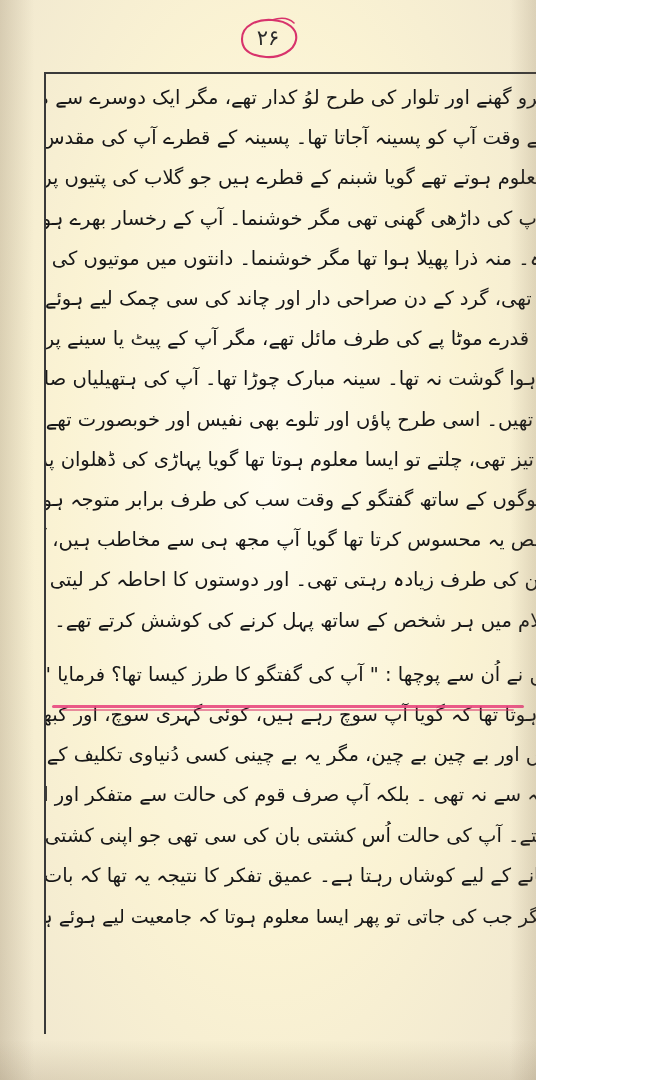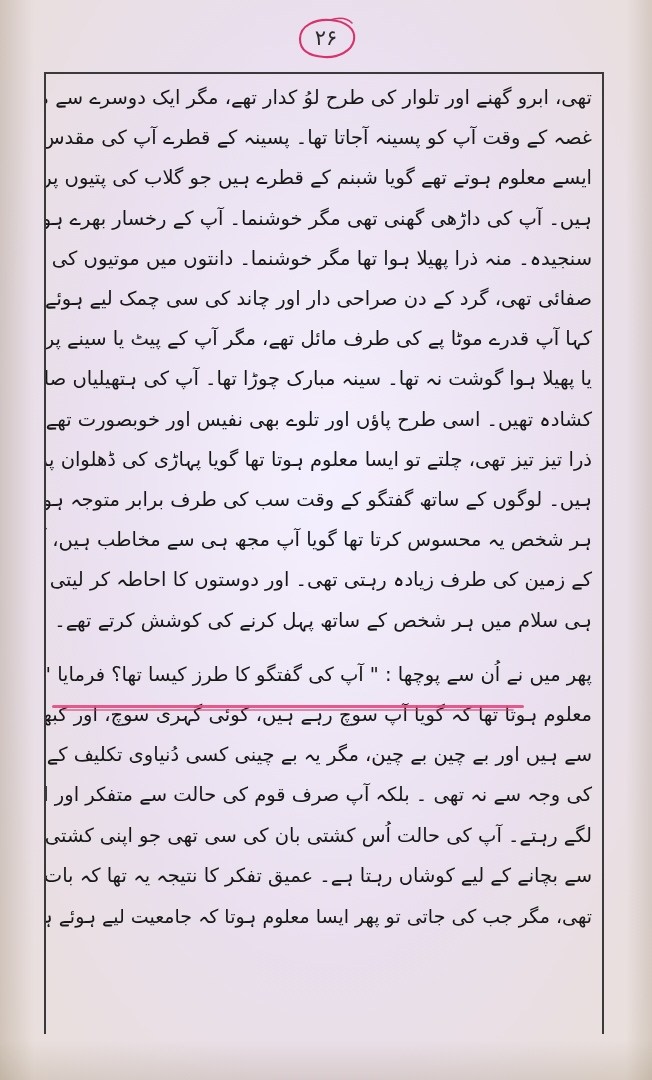--- a/index.html
+++ b/index.html
@@ -5,23 +5,23 @@
   html, body {
     margin: 0;
     padding: 0;
     background: #ffffff;
   }
   body {
     font-family: "DejaVu Sans", sans-serif;
   }
   .page {
     position: relative;
-    width: 652px;
+    width: 536px;
     height: 1080px;
-    background: #8b5cf6;
+    background: #fde047;
     overflow: hidden;
   }
   
   .paper-texture {
     position: absolute;
     inset: 0;
     background:
       radial-gradient(ellipse at 50% 45%, rgba(255,255,255,0.9) 0%, rgba(250,246,236,0.85) 55%, rgba(238,230,214,0.95) 100%);
     pointer-events: none;
   }

